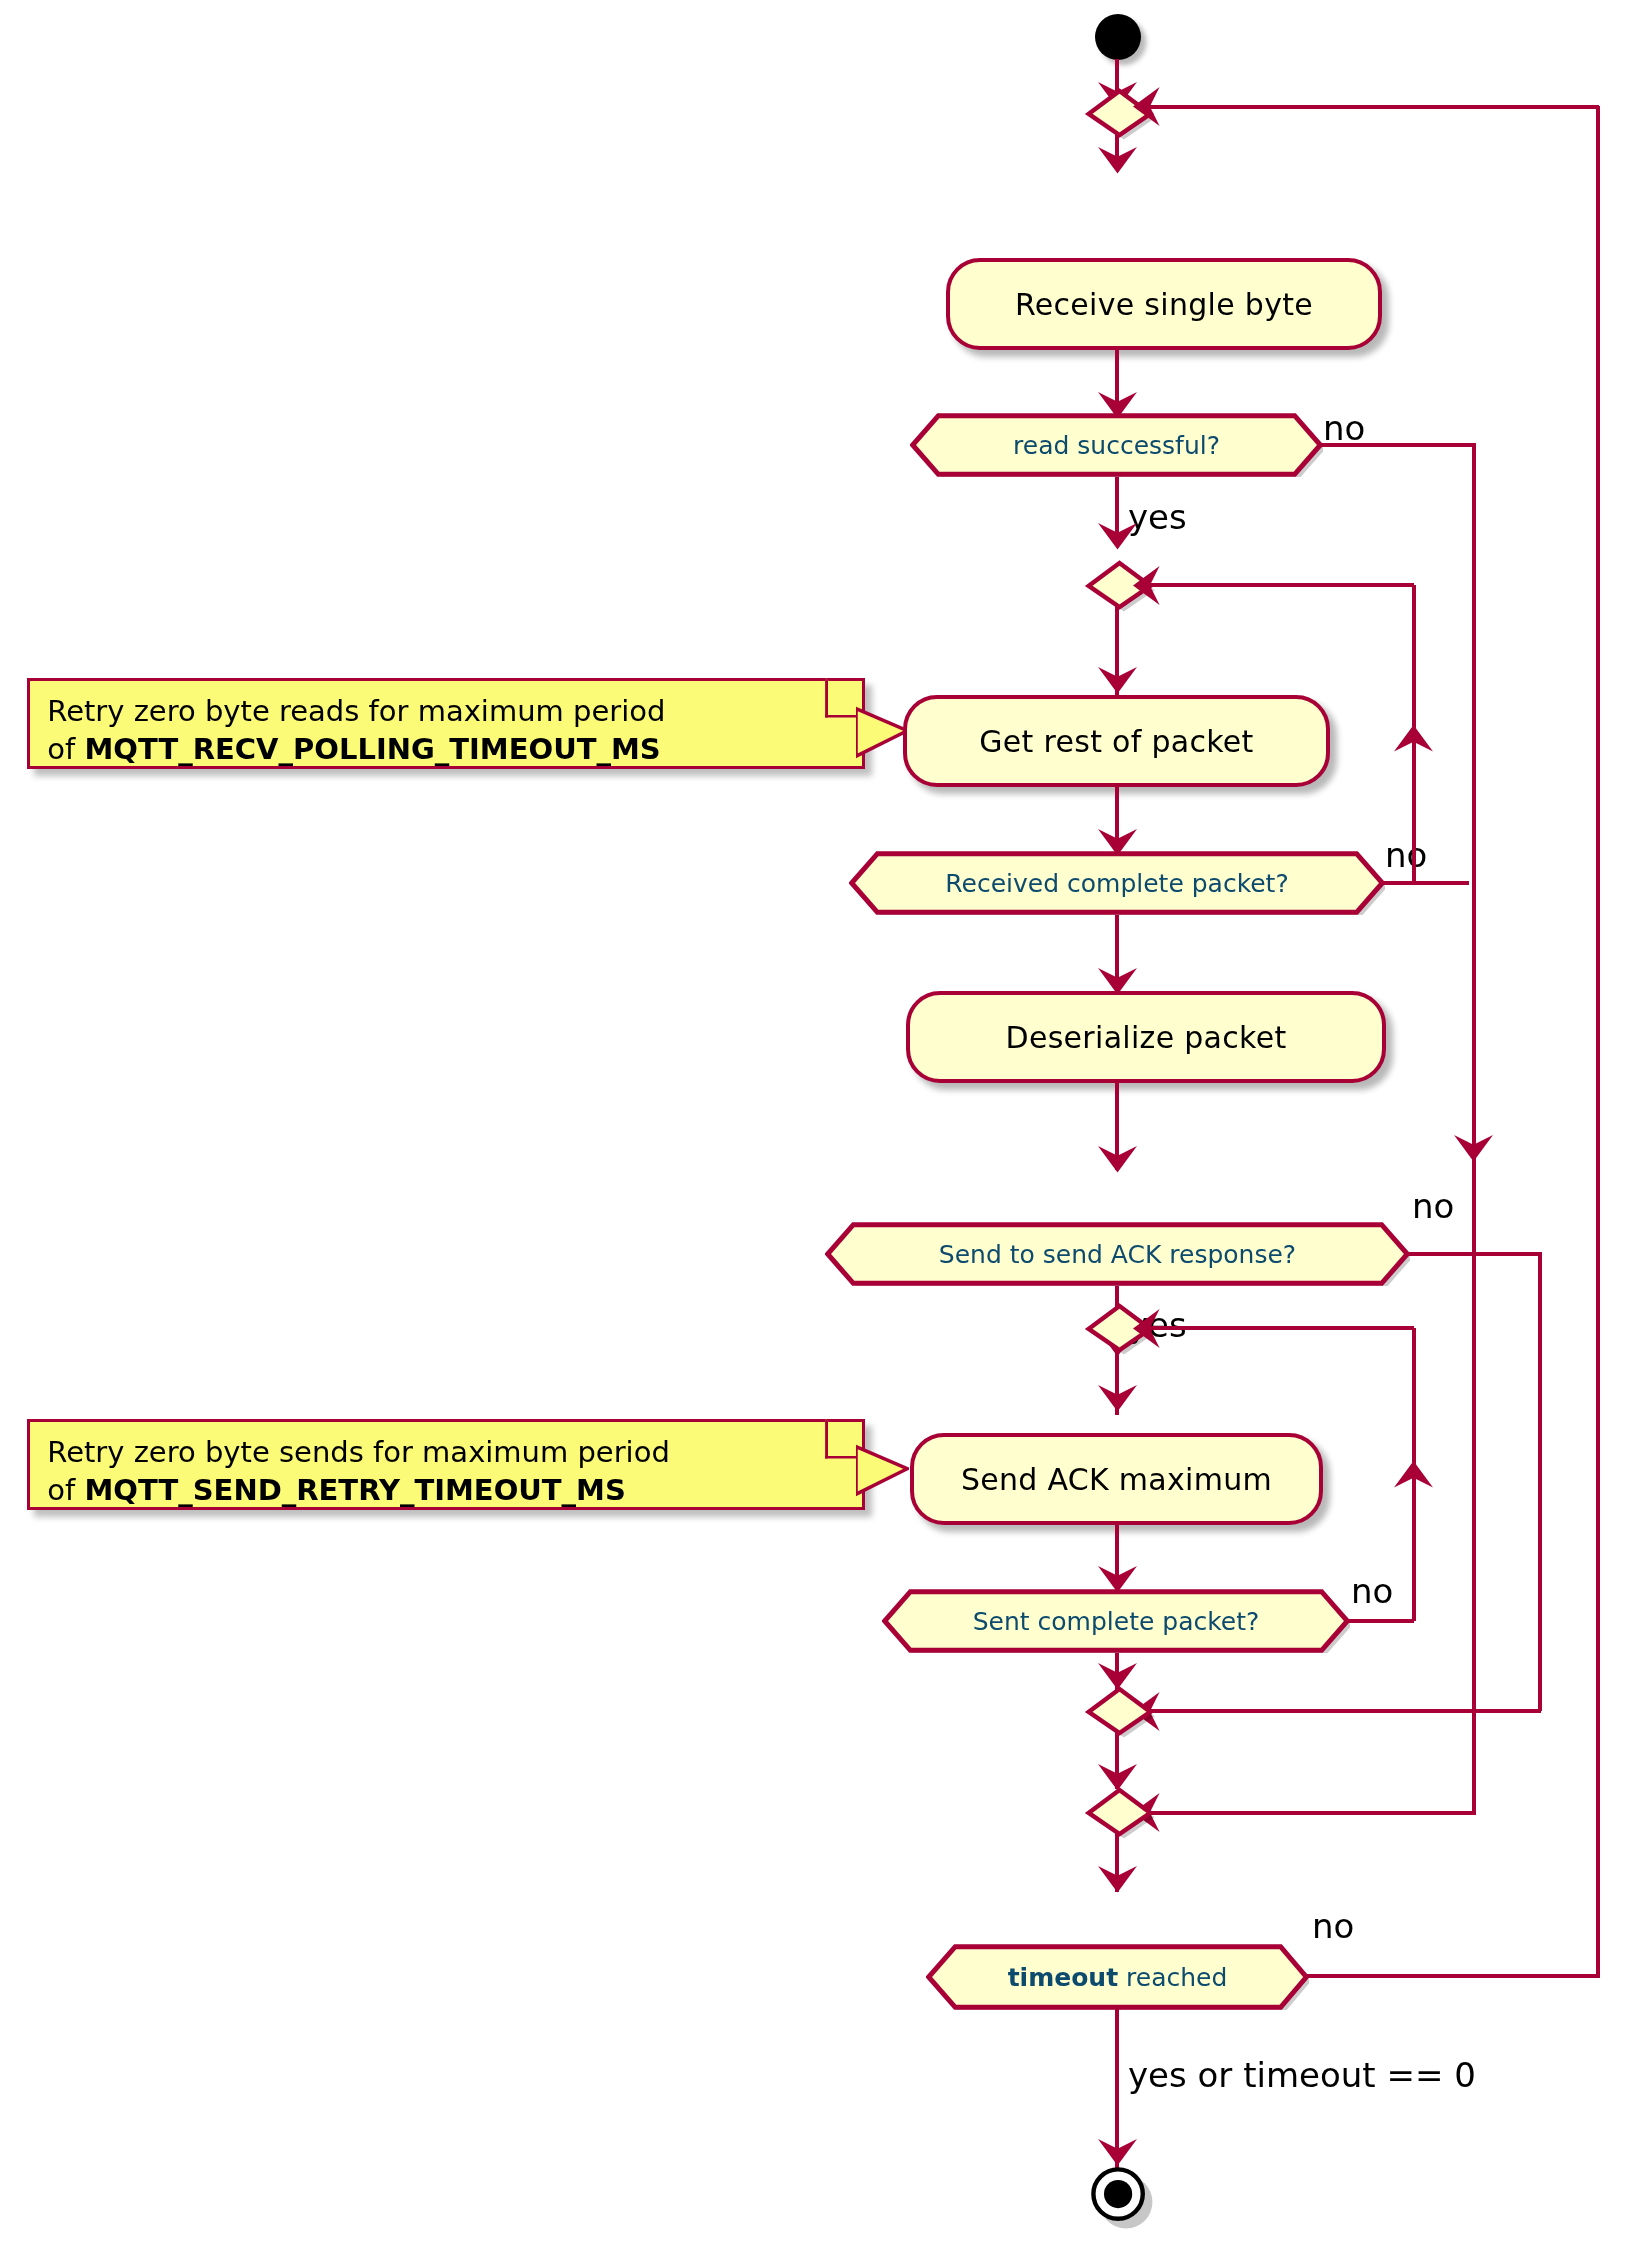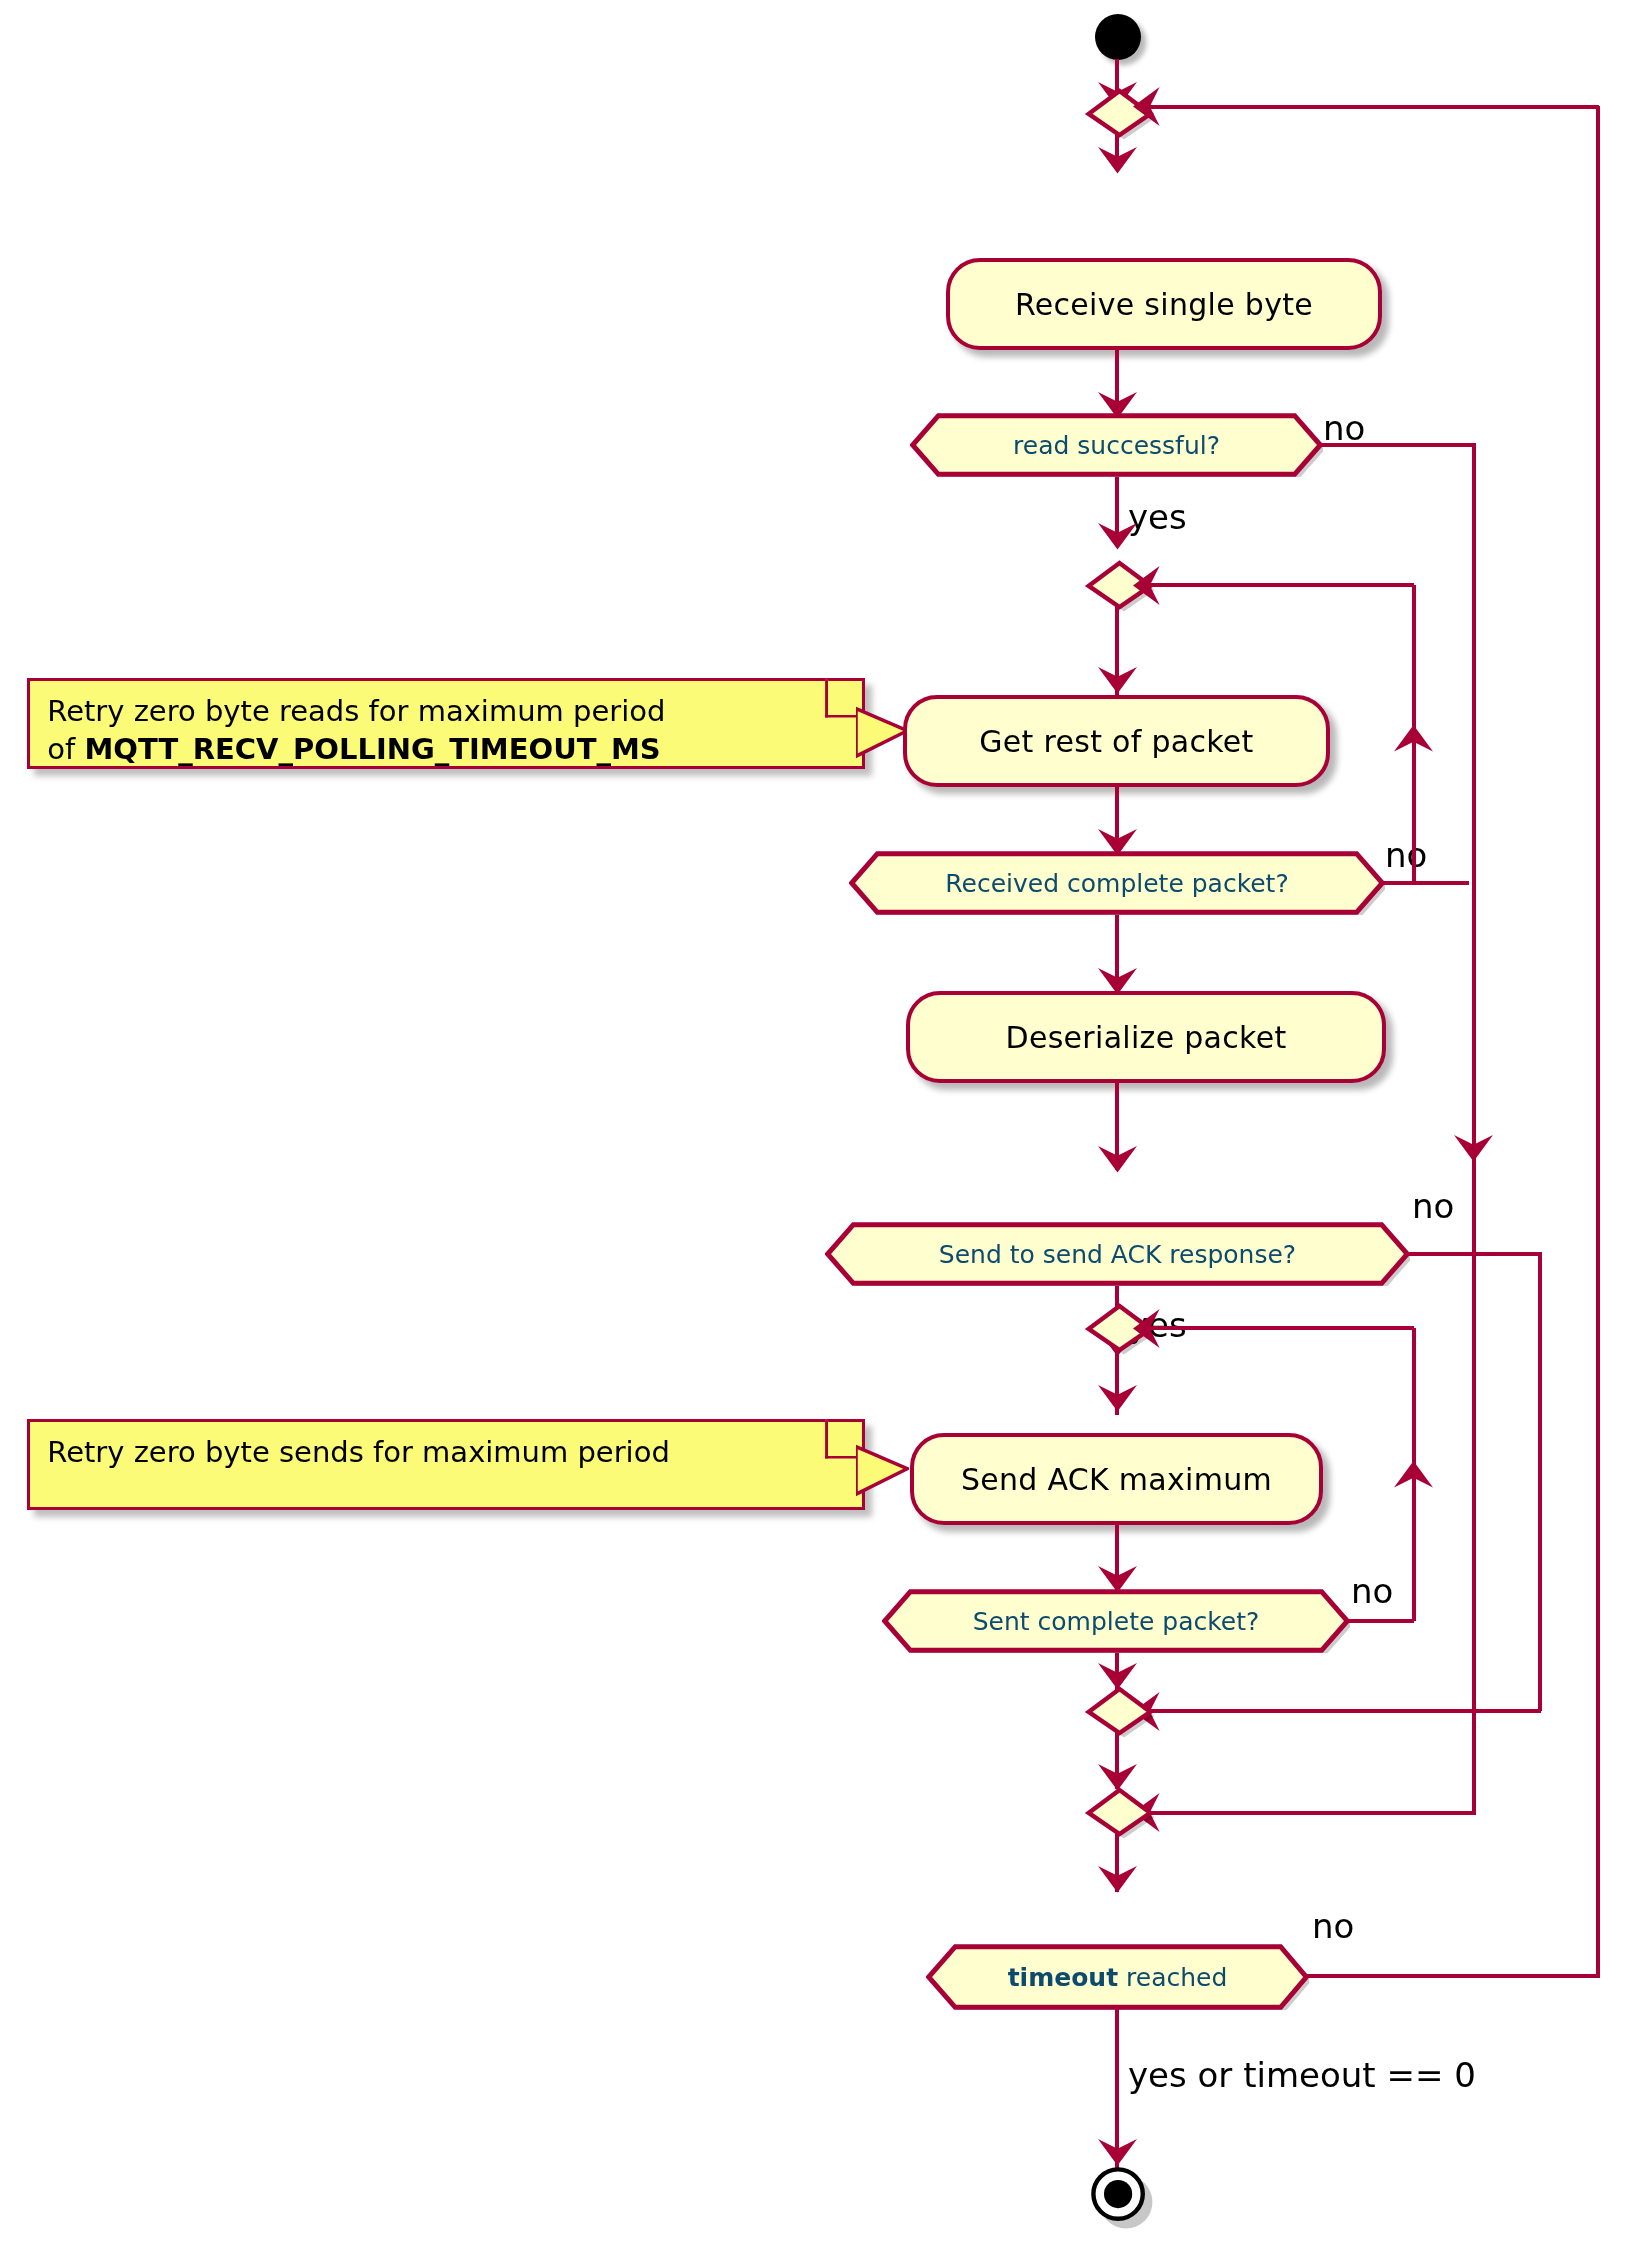--- a/index.html
+++ b/index.html
@@ -225,20 +225,23 @@
   </div>
 
   <div class="line vline" style="left:1115px;top:1349px;height:66px;"></div>
   <svg class="arrow" style="left:1098px;top:1385px;" width="39" height="26.6" viewBox="0 0 44 30">
     <polygon points="22,30 0,0 22,11 44,0" fill="#A80036"></polygon>
   </svg>
 
   <div class="note" style="left:26.6px;top:1419px;width:838px;height:91px;">
     <div class="fold"></div>
     <div>Retry zero byte sends for maximum period</div>
+    <div>
+      <span>of </span><b>MQTT_SEND_RETRY_TIMEOUT_MS</b>
+    </div>
   </div>
   <svg class="notetail" style="left:856px;top:1443px;" width="53" height="55" viewBox="0 0 60 62">
     <polygon points="0,4 58,29 0,58" fill="#FBFB77" stroke="#A80036" stroke-width="4"></polygon>
   </svg>
 
   <div class="activity node" style="left:910px;top:1433px;width:413px;height:92px;">
     <span>Send ACK maximum</span>
   </div>
 
   <div class="line vline" style="left:1115px;top:1525px;height:66px;"></div>

